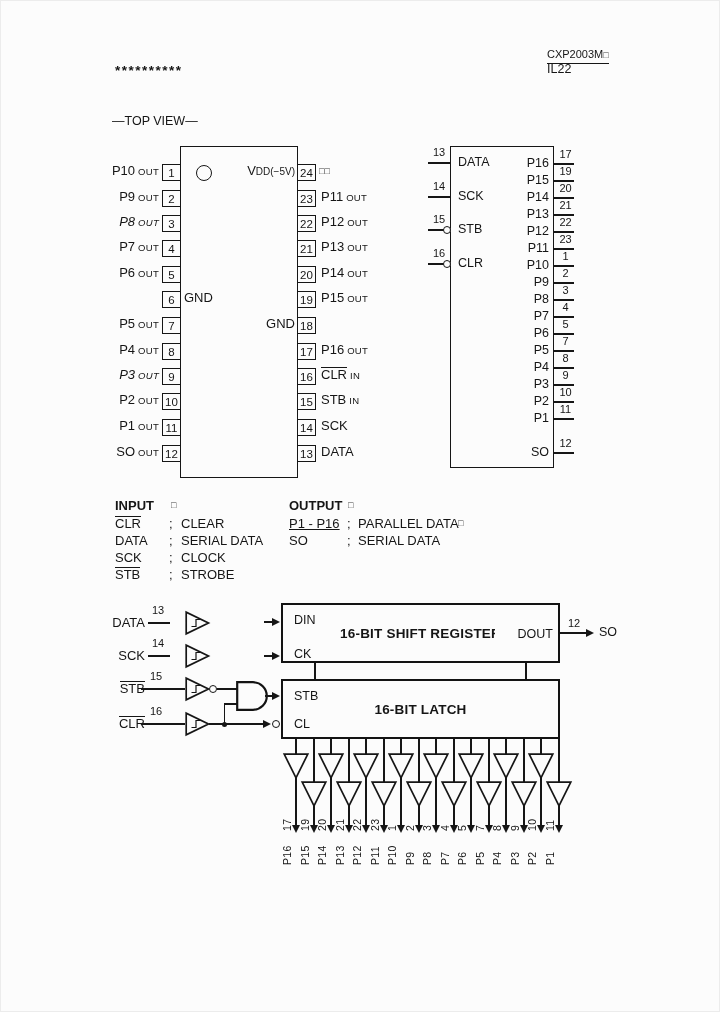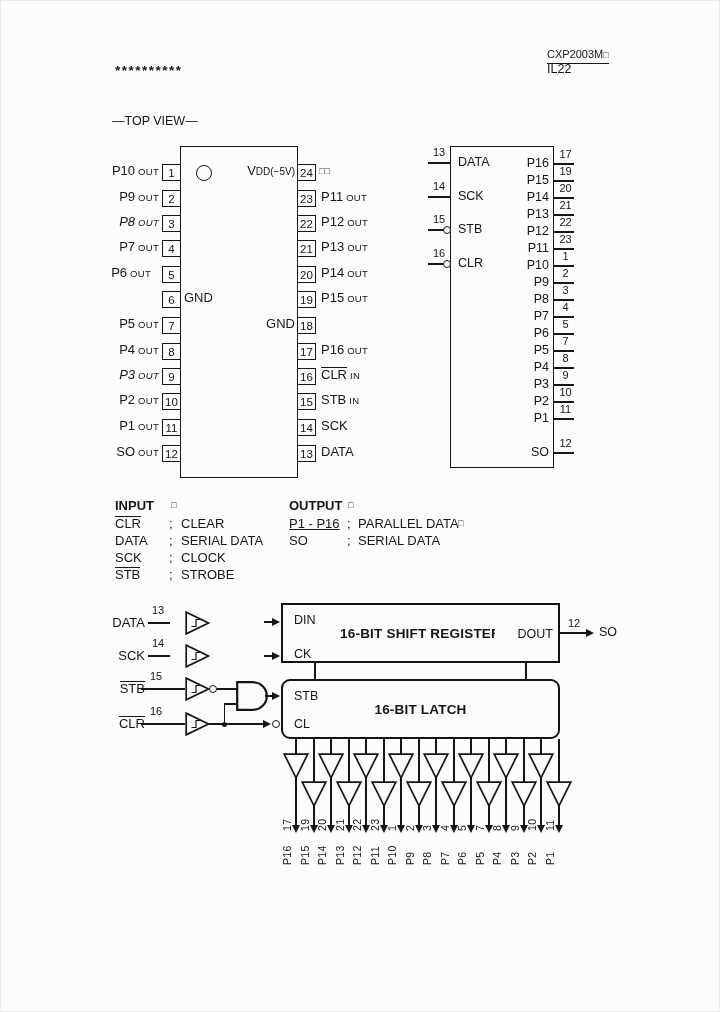--- a/index.html
+++ b/index.html
@@ -57,21 +57,21 @@
       <span>2</span>
     </div>
   <div class="plabel" style="left:30px;top:213px;width:128px;text-align:right;font-style:italic;"><span>P8</span><span class="sfx">OUT</span></div>
   <div class="pbox" style="left:161px;top:214px;">
       <span>3</span>
     </div>
   <div class="plabel" style="left:30px;top:238px;width:128px;text-align:right;"><span>P7</span><span class="sfx">OUT</span></div>
   <div class="pbox" style="left:161px;top:239px;">
       <span>4</span>
     </div>
-  <div class="plabel" style="left:22px;top:264px;width:128px;text-align:right;"><span>P6</span><span class="sfx">OUT</span></div>
+  <div class="plabel" style="left:30px;top:264px;width:128px;text-align:right;"><span>P6</span><span class="sfx">OUT</span></div>
   <div class="pbox" style="left:161px;top:265px;">
       <span>5</span>
     </div>
   <div class="pbox" style="left:161px;top:290px;">
       <span>6</span>
     </div>
   <div class="plabel" style="left:183px;top:289px;"><span>GND</span></div>
   <div class="plabel" style="left:30px;top:315px;width:128px;text-align:right;"><span>P5</span><span class="sfx">OUT</span></div>
   <div class="pbox" style="left:161px;top:316px;">
       <span>7</span>
@@ -297,21 +297,21 @@
   <div class="arr-r" style="left:271px;top:650.5px;"></div>
 
   <div class="hl" style="left:559px;top:631.4px;width:30px;"></div>
   <div class="arr-r" style="left:585px;top:627.6px;"></div>
   <div class="num" style="left:563px;top:616px;width:20px;text-align:center;">12</div>
   <div class="llabel" style="left:598px;top:624px;">SO</div>
 
   <div class="vl" style="left:313px;top:662px;height:16px;"></div>
   <div class="vl" style="left:524px;top:662px;height:16px;"></div>
 
-  <div class="bigbox" style="left:280px;top:678px;width:279px;height:60px;border-radius:9px;">
+  <div class="bigbox" style="left:280px;top:678px;width:279px;height:60px;">
     <div class="boxtitle">16-BIT LATCH</div>
   </div>
   <div class="llabel" style="left:291px;top:688px;background:#fcfcfc;padding:0 2px;">STB</div>
   <div class="llabel" style="left:291px;top:716px;background:#fcfcfc;padding:0 2px;">CL</div>
 
   <div class="vl" style="left:294.2px;top:738px;height:90px;"></div>
   <div class="vl" style="left:312.2px;top:738px;height:90px;"></div>
   <div class="vl" style="left:329.2px;top:738px;height:90px;"></div>
   <div class="vl" style="left:347.2px;top:738px;height:90px;"></div>
   <div class="vl" style="left:364.2px;top:738px;height:90px;"></div>

